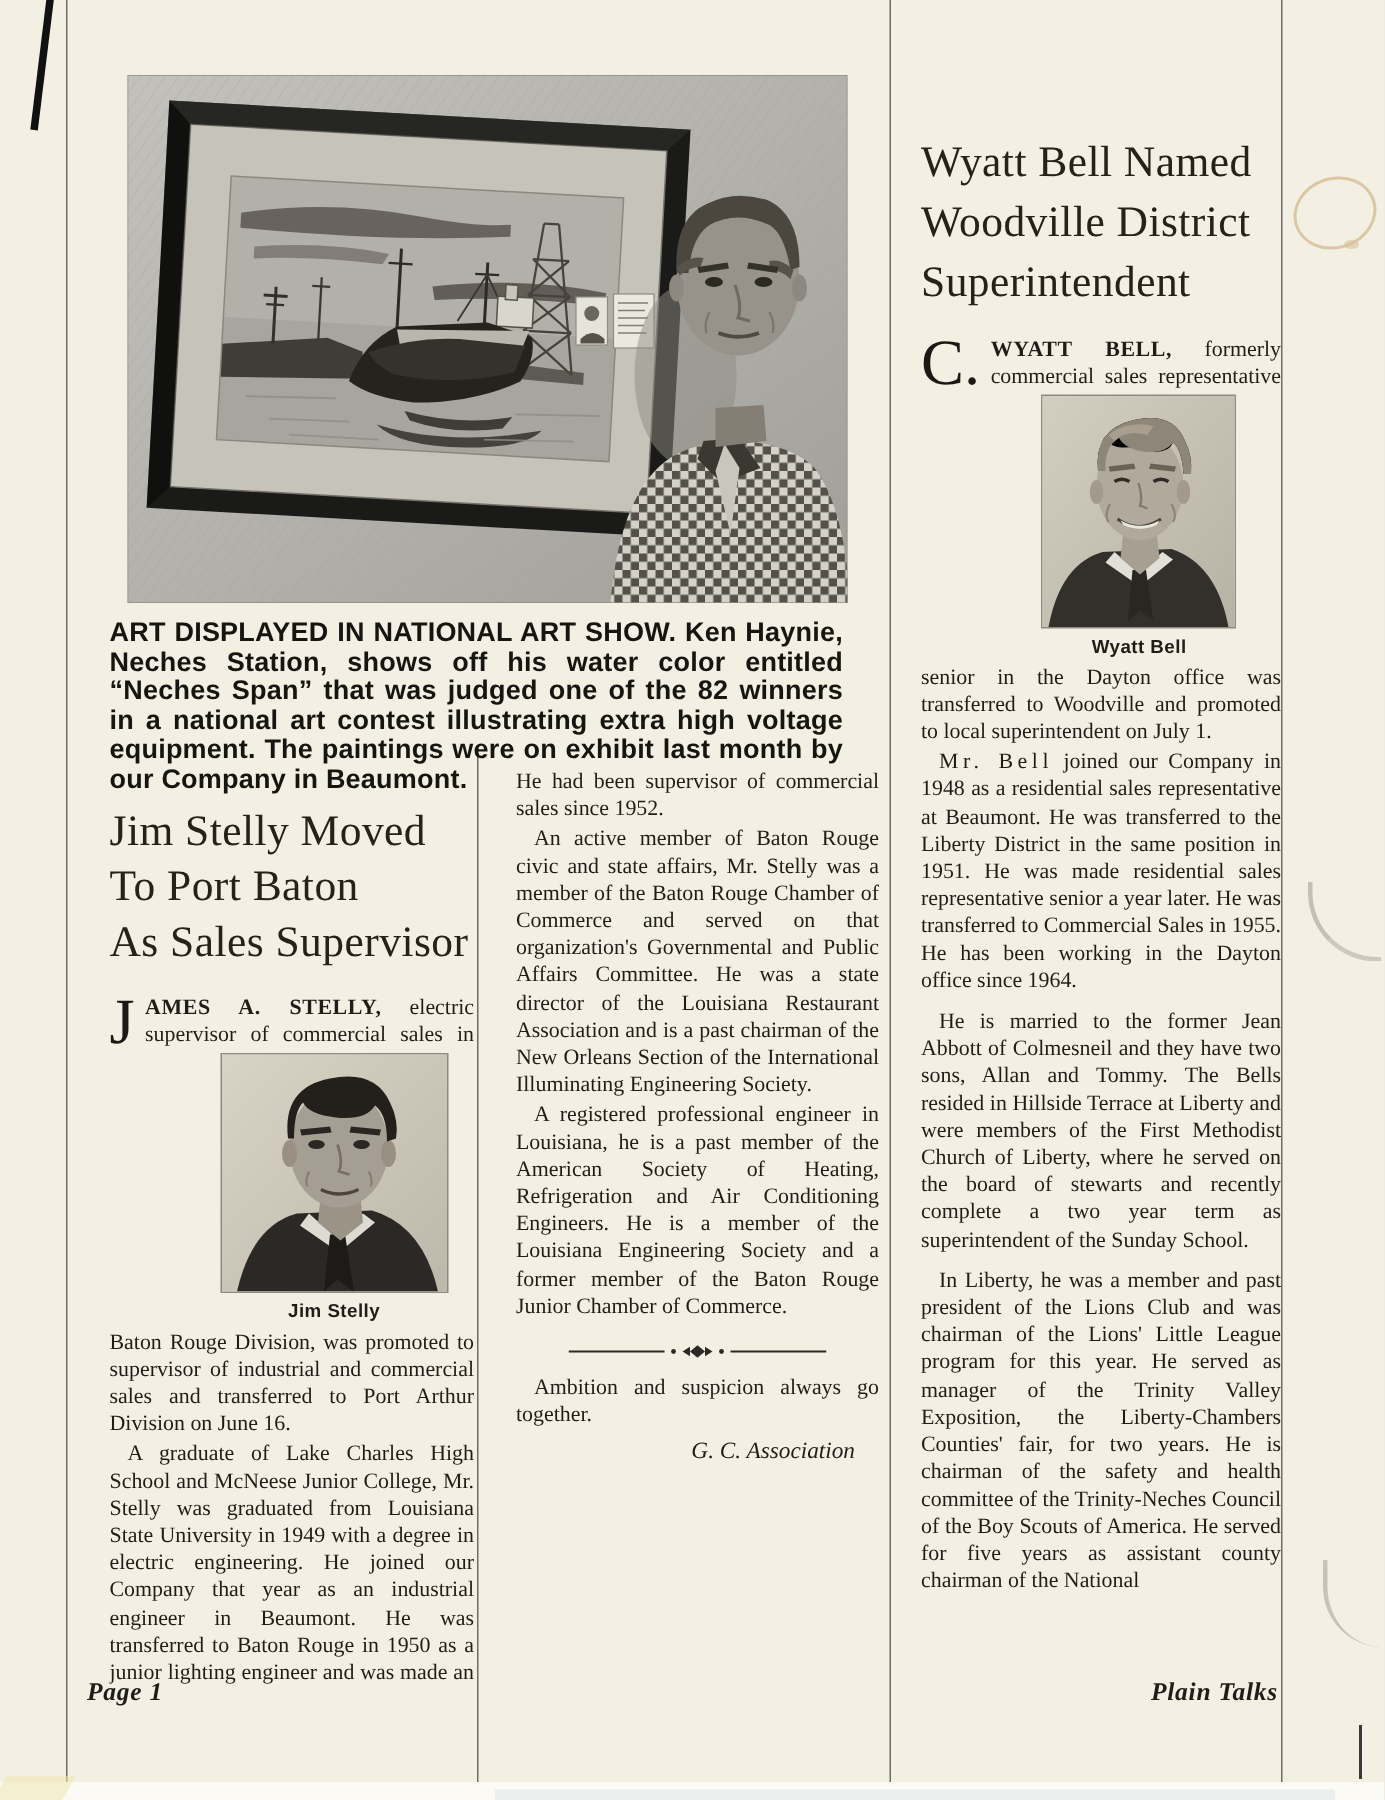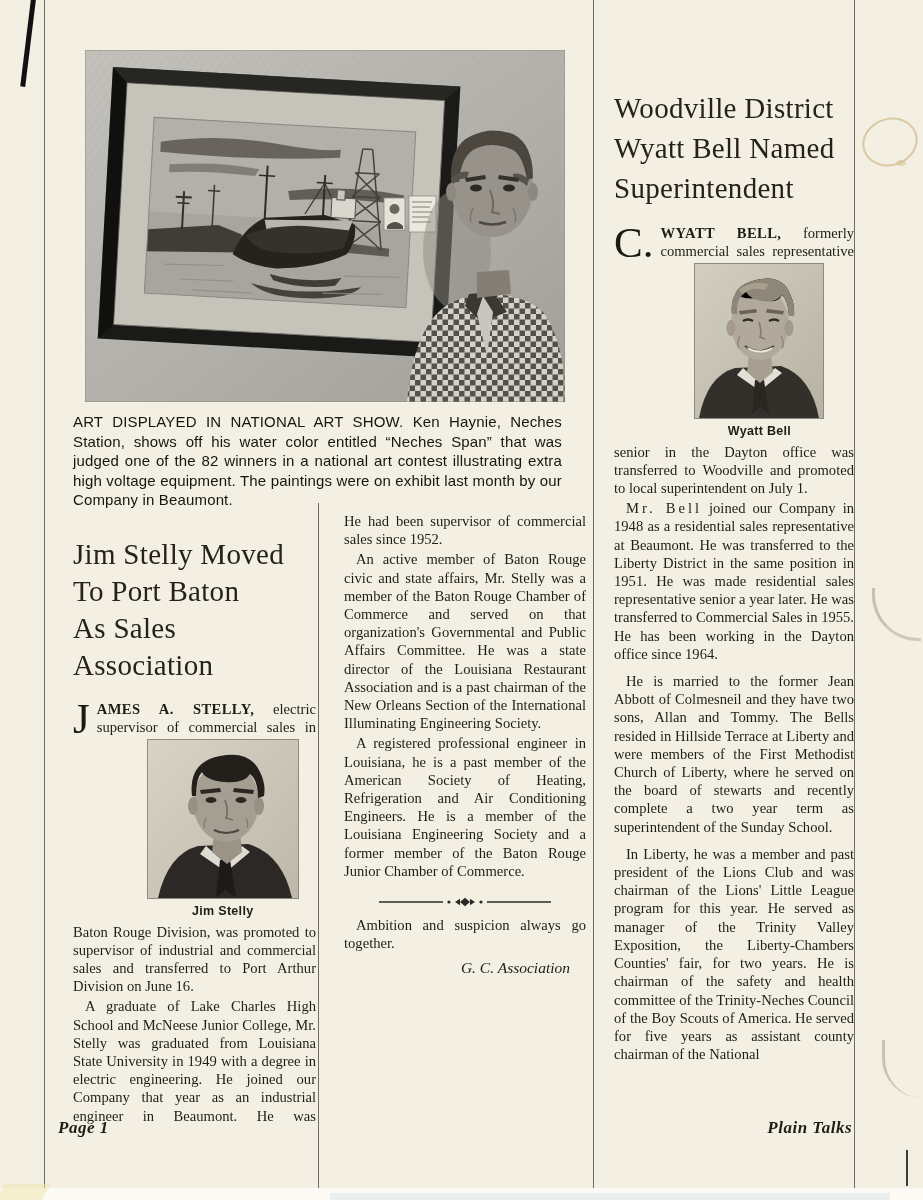--- a/index.html
+++ b/index.html
@@ -23,21 +23,21 @@
   .bottom-band{position:absolute;left:0;top:1188px;width:923px;height:12px;background:#fbfaf4;}
   .bottom-tint{position:absolute;left:330px;top:1193px;width:560px;height:7px;background:#e3e8ea;opacity:.7;}
   .bottom-wedge{position:absolute;left:0;top:1184px;width:46px;height:16px;background:#efe5ae;opacity:.55;transform:skewX(-30deg);}
 
   
   .main-photo{position:absolute;left:85px;top:50px;width:480px;height:352px;}
   .main-photo svg{display:block;}
 
   
   .caption-block{position:absolute;left:73px;top:412px;width:489px;
-    font-family:"Liberation Sans",sans-serif;font-weight:400;font-size:15px;line-height:19.5px;
+    font-family:"Liberation Sans",sans-serif;font-weight:700;font-size:18px;line-height:19.5px;
     text-align:justify;letter-spacing:.15px;color:#17150f;}
 
   
   .col{position:absolute;text-align:justify;font-size:14.6px;line-height:18.2px;}
   .col-left{left:73px;top:536px;width:243px;height:590px;overflow:hidden;}
   .col-mid{left:344px;top:512px;width:242px;height:640px;overflow:hidden;}
   .col-right{left:614px;top:88px;width:240px;height:1046px;overflow:hidden;}
 
   .headline{font-size:29px;font-weight:400;letter-spacing:.3px;text-align:left;color:#262219;margin:0 0 16px 0;}
   .headline div{display:block;}
@@ -208,21 +208,21 @@
       <rect x="0" y="0" width="480" height="352" fill="none" stroke="#8f8c81" stroke-width="1"></rect>
     </svg>
   </div>
 
   <div class="caption-block">ART DISPLAYED IN NATIONAL ART SHOW. Ken Haynie, Neches Station, shows off his water color entitled “Neches Span” that was judged one of the 82 winners in a national art contest illustrating extra high voltage equipment. The paintings were on exhibit last month by our Company in Beaumont.</div>
 
   <div class="col col-left">
     <h2 class="headline hl-left">
       <div>Jim Stelly Moved</div>
       <div>To Port Baton</div>
-      <div>As Sales Association</div>
+      <div>As Sales Supervisor</div>
     </h2>
     <div class="body-p">
       <span class="dropcap">J</span><span class="lead-bold">AMES A. STELLY,</span><span> electric supervisor of commercial</span>
       <figure class="fig" style="margin-left:16px">
         <svg width="150" height="158" viewBox="0 0 150 158" xmlns="http://www.w3.org/2000/svg">
           <defs>
               <linearGradient id="sbg" x1="0" y1="0" x2="1" y2="1">
             <stop offset="0" stop-color="#d8d3c5"></stop>
                 <stop offset="1" stop-color="#bdb8aa"></stop>
               </linearGradient>
@@ -266,22 +266,22 @@
         <circle cx="102" cy="6" r="1.6" fill="#2c2a26"></circle>
         <line x1="108" y1="6" x2="172" y2="6" stroke="#2c2a26" stroke-width="1.4"></line>
       </svg>
     </div>
     <div class="body-p quote-p">Ambition and suspicion always go together.</div>
     <div class="attrib">G. C. Association</div>
   </div>
 
   <div class="col col-right">
     <h2 class="headline hl-right">
+      <div>Wyatt Bell Named</div>
       <div>Woodville District</div>
-      <div>Wyatt Bell Named</div>
       <div>Superintendent</div>
     </h2>
     <div class="body-p">
       <span class="dropcap">C.</span><span class="lead-bold">WYATT BELL,</span><span> formerly commercial sales</span>
       <figure class="fig" style="margin-left:0">
         <svg width="128" height="154" viewBox="0 0 128 154" xmlns="http://www.w3.org/2000/svg">
           <defs>
               <linearGradient id="bbg" x1="0" y1="0" x2="1" y2="1">
             <stop offset="0" stop-color="#d2cec0"></stop>
                 <stop offset="1" stop-color="#b7b2a4"></stop>

